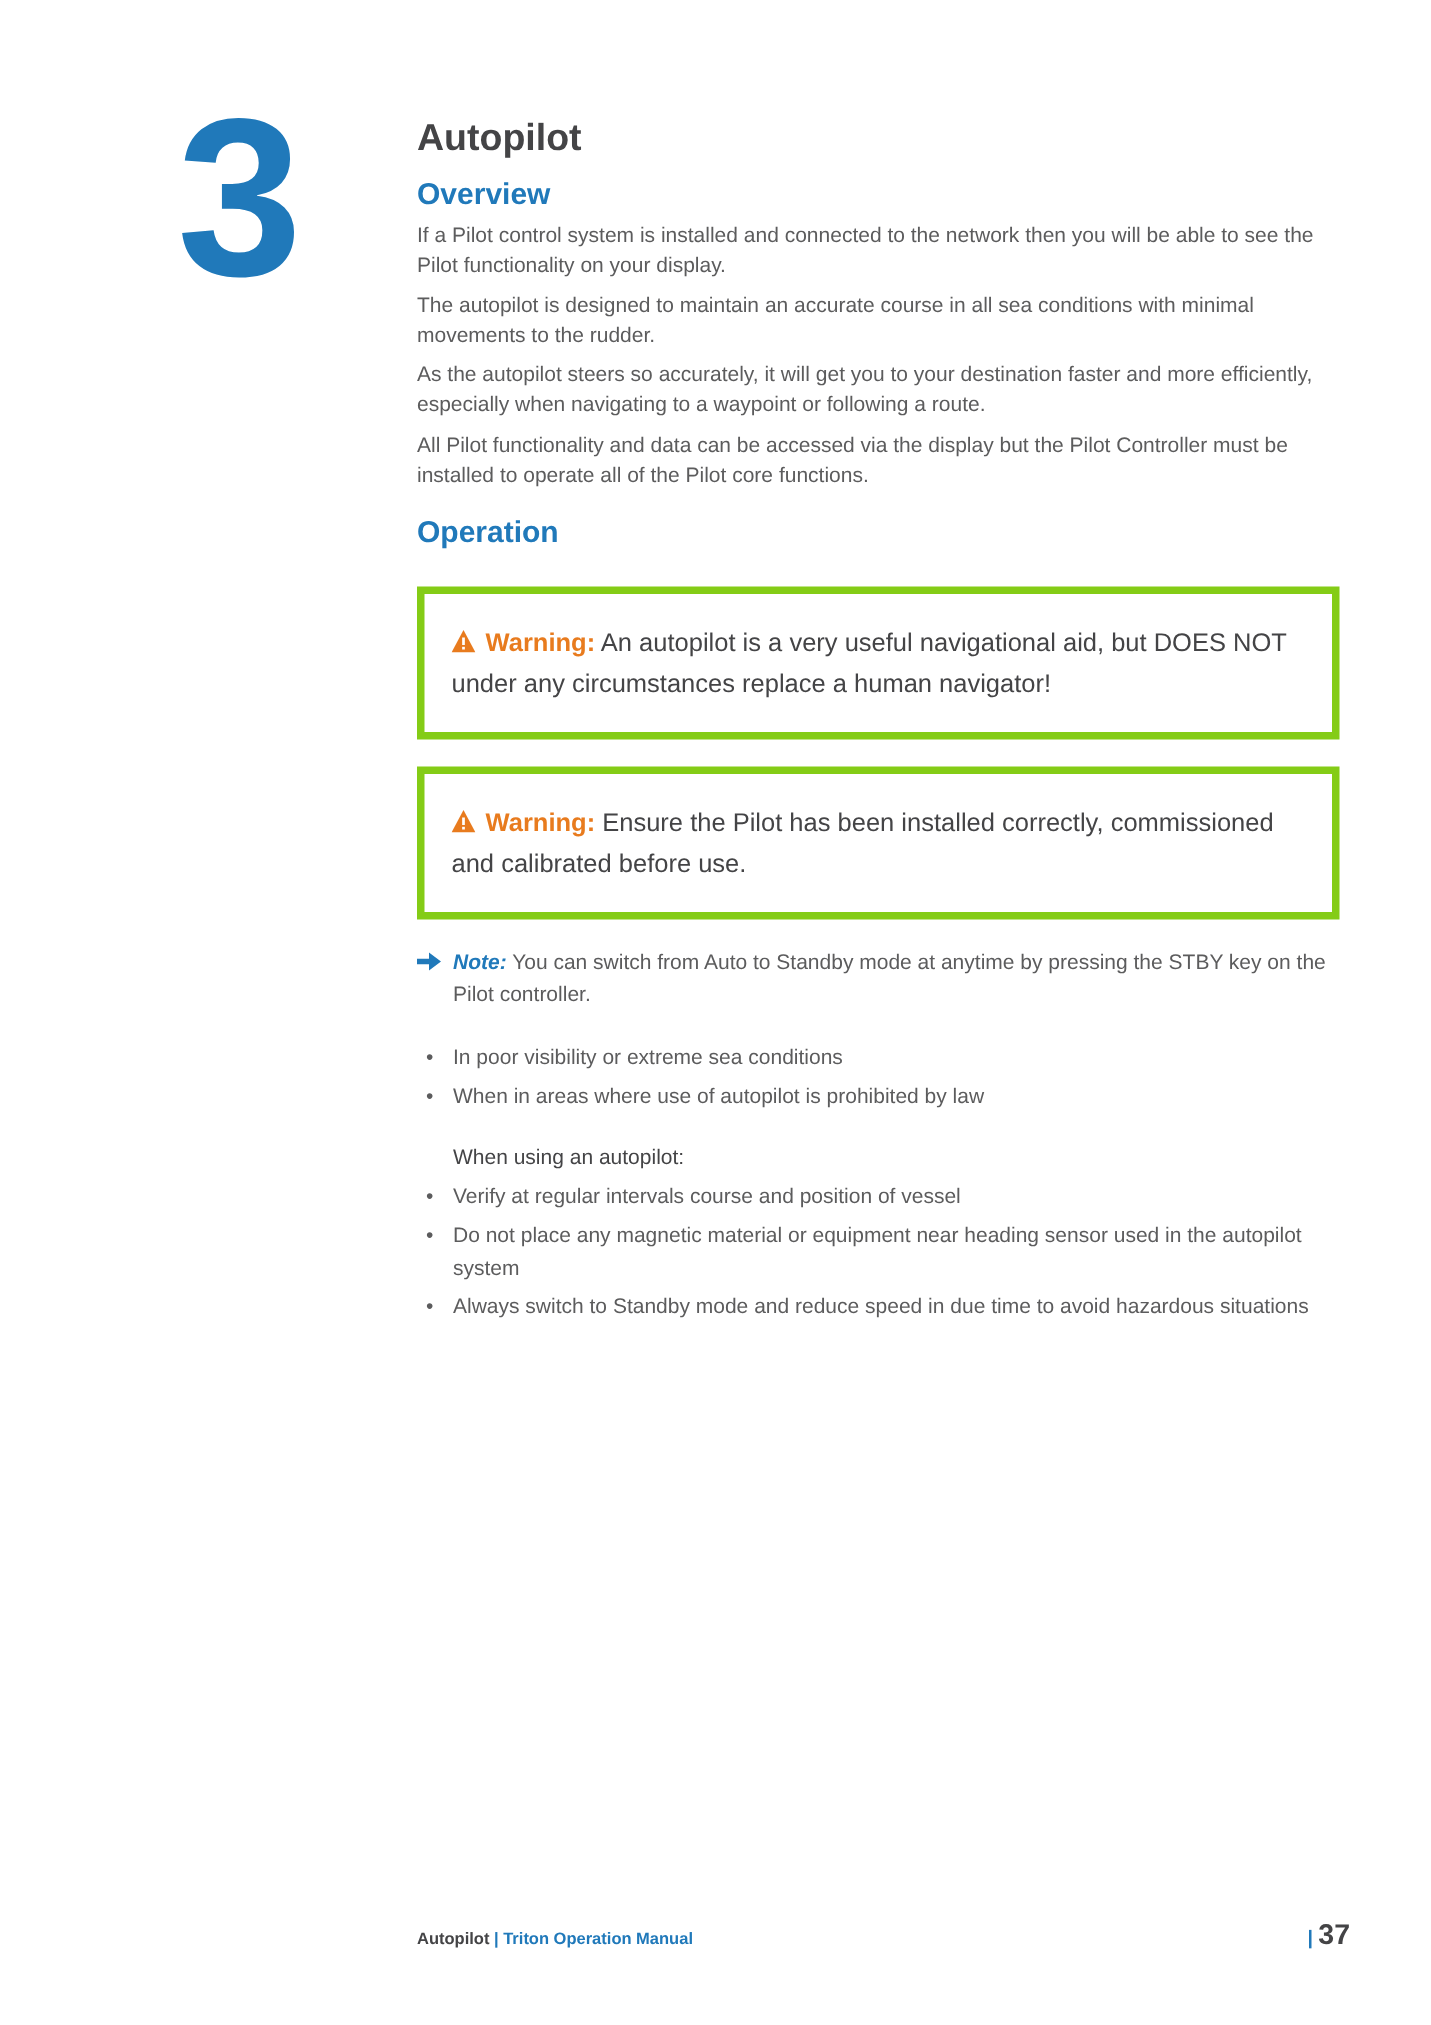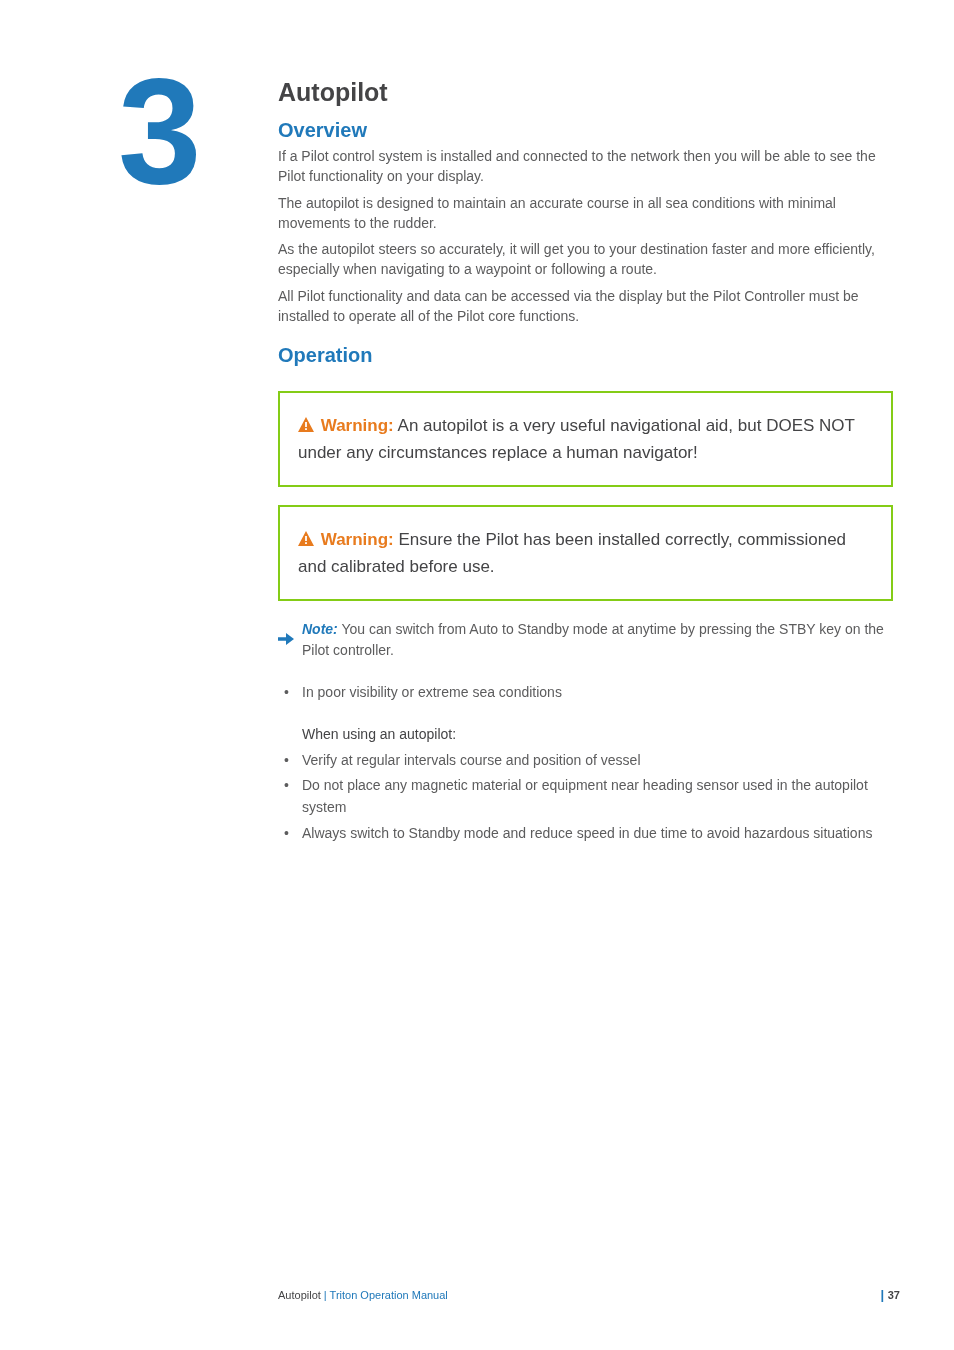--- a/index.html
+++ b/index.html
@@ -63,21 +63,21 @@
 
   .body {
     font-size: 14px;
     line-height: 1.45;
     color: var(--text);
     margin: 0 0 6px 0;
     font-weight: 300;
   }
 
   .warning-box {
-    border: 2px solid #84cc16;
+    border: 5px solid #84cc16;
     padding: 20px 18px;
     margin: 0 0 18px 0;
   }
 
   .warning-text {
     font-size: 17px;
     line-height: 1.5;
     color: var(--text-strong);
     font-weight: 400;
   }
@@ -91,21 +91,20 @@
     margin-right: 2px;
   }
 
   .note {
     display: flex;
     gap: 8px;
     margin: 14px 0 22px 0;
     font-size: 14px;
     line-height: 1.45;
     font-weight: 300;
-    align-items: center;
   }
   .note .arrow { flex: 0 0 auto; margin-top: 2px; }
   .note .note-label {
     color: var(--arrow-blue);
     font-style: italic;
     font-weight: 700;
   }
 
   .list-heading {
     font-size: 14px;
@@ -139,24 +138,24 @@
   .footer {
     position: absolute;
     left: 278px;
     right: 54px;
     bottom: 48px;
     display: flex;
     justify-content: space-between;
     align-items: baseline;
     font-size: 11px;
   }
-  .footer .crumb { color: var(--text-strong); font-weight: 400; text-align: center; }
+  .footer .crumb { color: var(--text-strong); font-weight: 700; text-align: center; }
   .footer .crumb .manual { color: var(--brand-blue); }
   .footer .pagewrap { color: var(--brand-blue); font-weight: 700; font-size: 13px; }
-  .footer .pagewrap .num { color: var(--text-strong); font-size: 11px; }
+  .footer .pagewrap .num { color: var(--text-strong); font-size: 19px; }
 </style>
 </head>
 <body>
 
 <div class="page">
 
   <div class="chapter-number">3</div>
 
   <div class="content">
 
@@ -205,20 +204,21 @@
           </svg>
       </span>
       <div>
         <span class="note-label">Note:</span>
         <span>You can switch from Auto to Standby mode at anytime by pressing the STBY key on the Pilot controller.</span>
       </div>
     </div>
 
     <ul class="bullets">
       <li>In poor visibility or extreme sea conditions</li>
+      <li>When in areas where use of autopilot is prohibited by law</li>
     </ul>
 
     <div class="list-heading">When using an autopilot:</div>
     <ul class="bullets">
       <li>Verify at regular intervals course and position of vessel</li>
       <li>Do not place any magnetic material or equipment near heading sensor used in the autopilot system</li>
       <li>Always switch to Standby mode and reduce speed in due time to avoid hazardous situations</li>
     </ul>
 
   </div>

